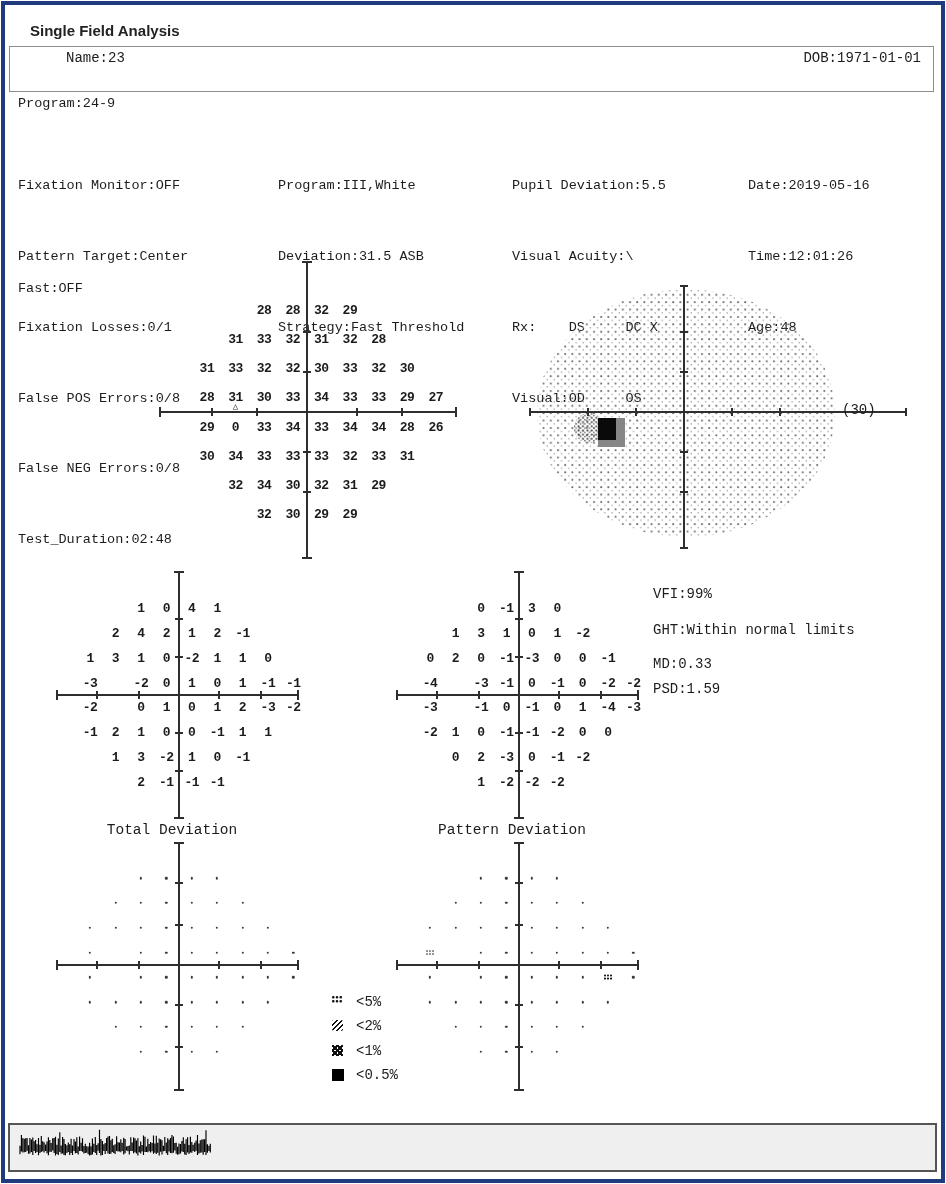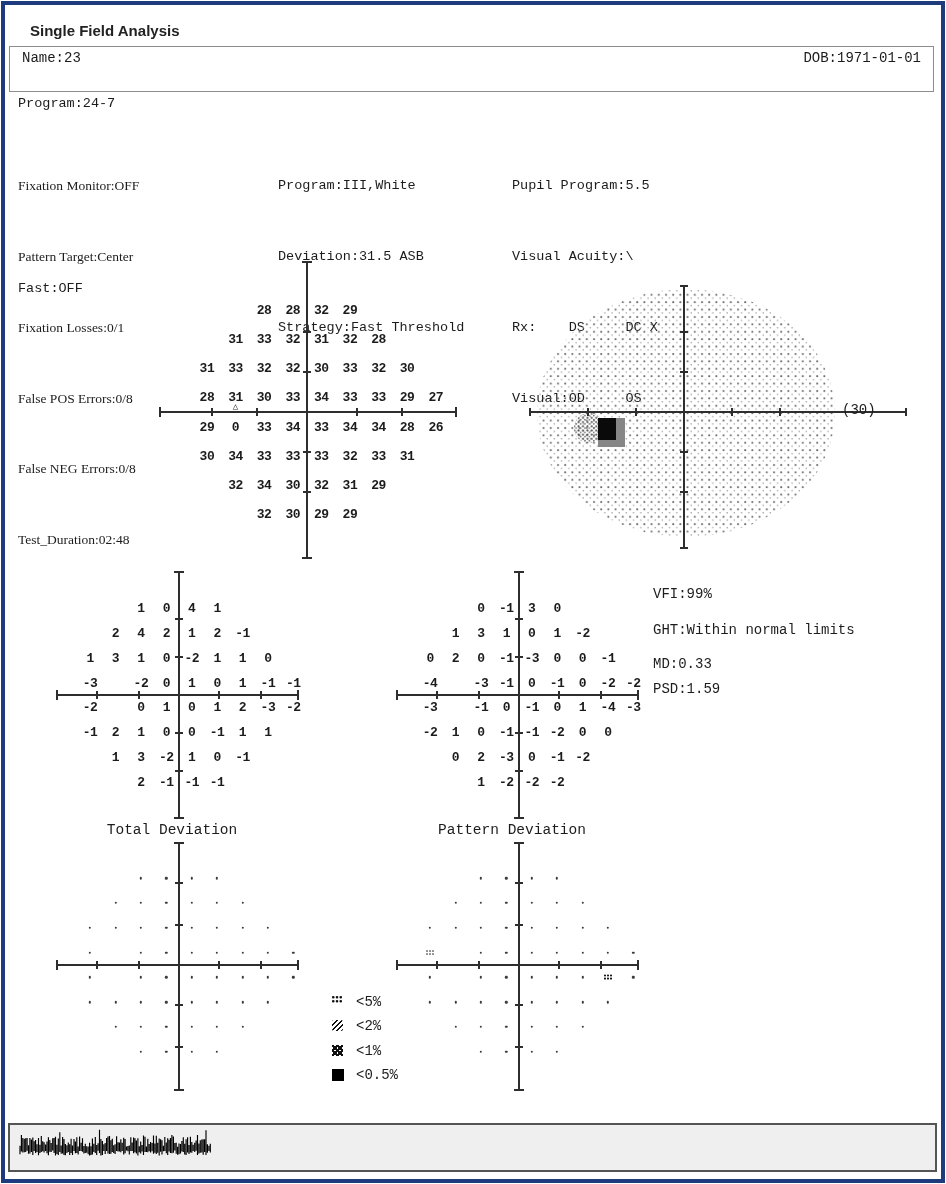--- a/index.html
+++ b/index.html
@@ -5,21 +5,21 @@
   html,body{margin:0;padding:0;background:#dfe3ea;}
   .sheet{position:relative;width:946px;height:1184px;background:#ffffff;overflow:hidden;
          font-family:"Liberation Mono","DejaVu Sans Mono",monospace;color:#1c1c1c;}
   .frame{position:absolute;inset:1px;border:4px solid #1e3c7d;pointer-events:none;z-index:50;}
   .title{position:absolute;left:30px;top:22px;font-family:"Liberation Sans",sans-serif;
          font-size:15px;font-weight:700;color:#222;}
   .brand{position:absolute;left:0;right:0;top:11px;text-align:center;
          font-family:"DejaVu Serif",serif;font-style:italic;font-weight:700;
          font-size:23px;color:#1d3b80;letter-spacing:1px;}
   .pbox{position:absolute;left:9px;top:46px;width:925px;height:46px;border:1px solid #8d8d8d;
-        font-size:14px;box-sizing:border-box;}
+        font-size:14px;box-sizing:border-box;padding-left:44px;}
   .pbox .prow{display:flex;justify-content:space-between;padding:0 12px;line-height:22px;}
   .pline{position:absolute;font-size:13.5px;white-space:pre;}
   .pcol{position:absolute;font-size:13.5px;line-height:23.6px;white-space:pre;}
   .statline{position:absolute;left:653px;font-size:14px;white-space:pre;}
   .sec-title{position:absolute;width:220px;text-align:center;font-size:14.5px;}
   .axis{position:absolute;background:#2e2e2e;}
   .cellnum{position:absolute;transform:translate(-50%,-50%);font-size:13px;font-weight:700;
            letter-spacing:-0.5px;white-space:nowrap;}
   .marker{position:absolute;transform:translate(-50%,-50%);font-size:9px;font-weight:400;}
   .pdot{position:absolute;width:2.4px;height:2.4px;border-radius:50%;background:#3c3c3c;
@@ -50,45 +50,50 @@
   <div class="frame"></div>
 
   <div class="title">Single Field Analysis</div>
 
   <div class="pbox">
     <div class="prow">
       <span>Name:23</span>
       <span>DOB:1971-01-01</span>
     </div>
   </div>
-  <div class="pline" style="left:18px;top:96px;">Program:24-7</div>
-
-  <div class="pcol" style="left:18px;top:127px;font-family:Liberation Serif, serif;">
+  <div class="pline" style="left:18px;top:96px;">Program:24-9</div>
+
+  <div class="pcol" style="left:18px;top:127px;">
     <div>Fixation Monitor:OFF</div>
     <div>Pattern Target:Center</div>
     <div>Fixation Losses:0/1</div>
     <div>False POS Errors:0/8</div>
     <div>False NEG Errors:0/8</div>
     <div>Test_Duration:02:48</div>
   </div>
   <div class="pline" style="left:18px;top:281px;">Fast:OFF</div>
 
   <div class="pcol" style="left:278px;top:127px;">
     <div>Program:III,White</div>
     <div>Deviation:31.5 ASB</div>
     <div>Strategy:Fast Threshold</div>
   </div>
 
   <div class="pcol" style="left:512px;top:127px;">
-    <div>Pupil Program:5.5</div>
+    <div>Pupil Deviation:5.5</div>
     <div>Visual Acuity:\</div>
     <div>Rx:    DS     DC X</div>
     <div>Visual:OD     OS</div>
   </div>
 
+  <div class="pcol" style="left:748px;top:127px;">
+    <div>Date:2019-05-16</div>
+    <div>Time:12:01:26</div>
+    <div>Age:48</div>
+  </div>
 
   <div class="chart-layer" id="chart-sens">
       <div class="axis" style="left: 160px; top: 411px; width: 296px; height: 2px;"></div>
       <div class="axis" style="left: 306px; top: 262px; width: 2px; height: 296px;"></div>
       <div class="axis" style="left: 159px; top: 407px; width: 2px; height: 10px;"></div>
       <div class="axis" style="left: 455px; top: 407px; width: 2px; height: 10px;"></div>
       <div class="axis" style="left: 211px; top: 408px; width: 2px; height: 8px;"></div>
       <div class="axis" style="left: 256px; top: 408px; width: 2px; height: 8px;"></div>
       <div class="axis" style="left: 356px; top: 408px; width: 2px; height: 8px;"></div>
       <div class="axis" style="left: 401px; top: 408px; width: 2px; height: 8px;"></div>

